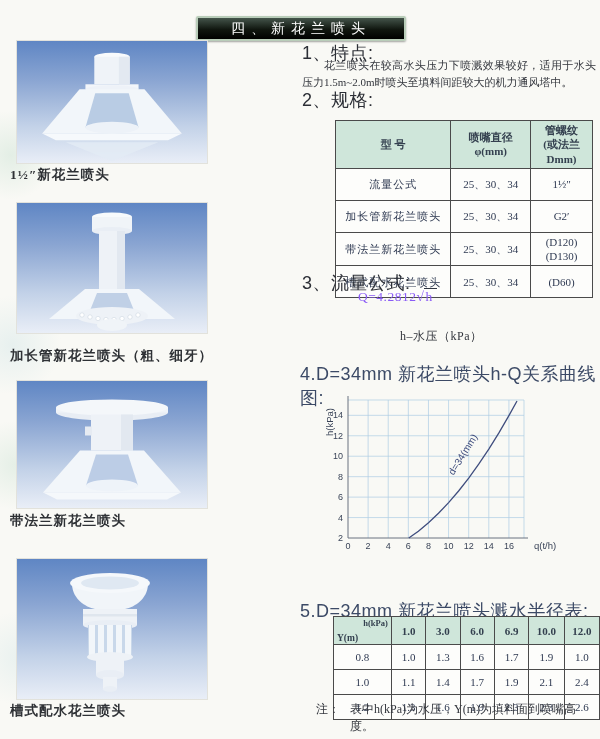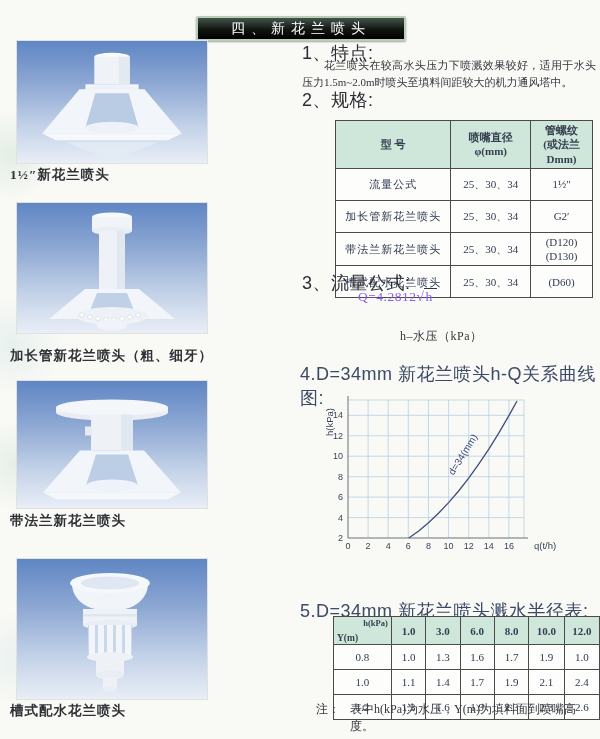--- a/index.html
+++ b/index.html
@@ -271,21 +271,21 @@
   <table class="radius-table">
     <tbody>
         <tr>
       <th class="corner">
         <span class="ct">h(kPa)</span>
         <span class="cb">Y(m)</span>
       </th>
       <th>1.0</th>
       <th>3.0</th>
       <th>6.0</th>
-      <th>8.0</th>
+      <th>6.9</th>
       <th>10.0</th>
       <th>12.0</th>
     </tr>
     <tr>
       <td>0.8</td>
       <td>1.0</td>
       <td>1.3</td>
       <td>1.6</td>
       <td>1.7</td>
       <td>1.9</td>

